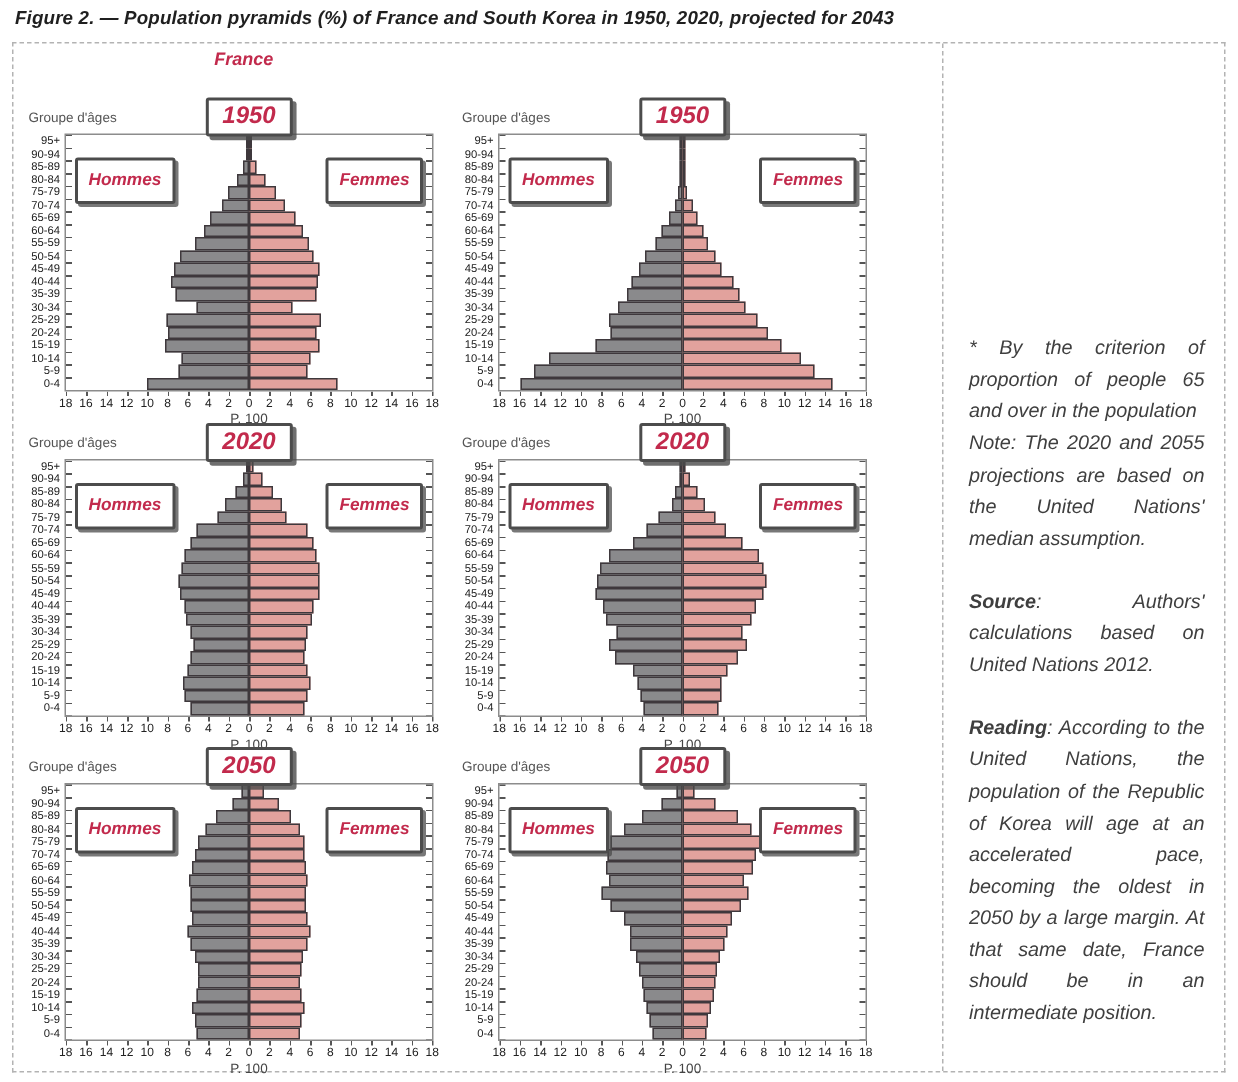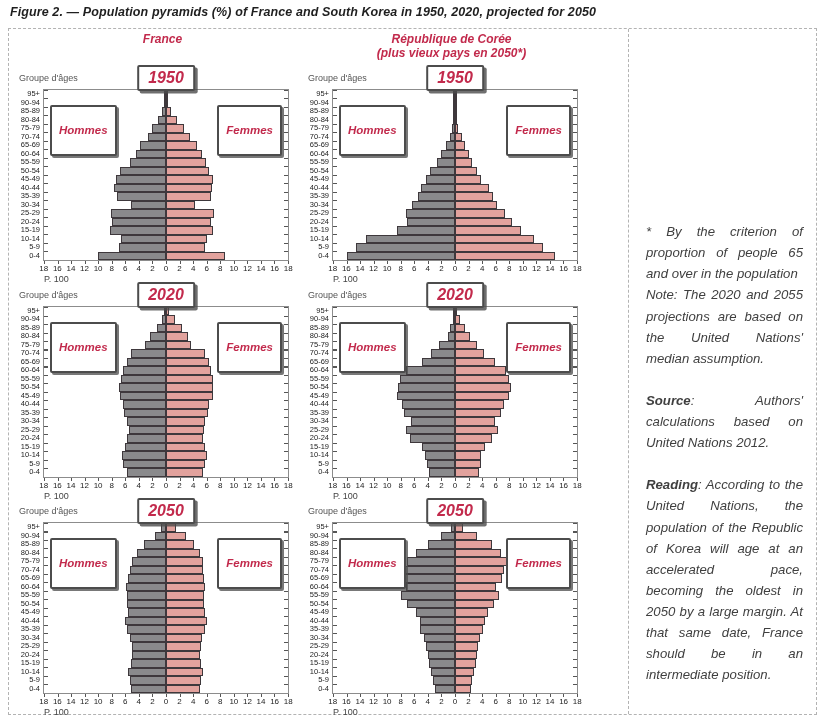--- a/index.html
+++ b/index.html
@@ -38,46 +38,42 @@
   .tickcol-left{left:0;}
   .tickcol-right{right:0;}
   .bars{position:absolute;top:0;left:0;right:0;display:flex;flex-direction:column;}
   .bar-row{display:flex;height:8.5px;}
   .half{width:50%;display:flex;}
   .half.left{justify-content:flex-end;}
   .bar{height:100%;box-sizing:border-box;border:1px solid var(--bar-border);}
   .bar.men{background:var(--men);}
   .bar.women{background:var(--women);}
   .sex-box{position:absolute;top:15px;z-index:5;background:#fff;border:2px solid #4c4c4c;border-radius:2px;
-    padding:16px 7px;font-size:11.5px;font-weight:bold;font-style:italic;color:var(--crimson);line-height:15px;
+    padding:6px 7px;font-size:11.5px;font-weight:bold;font-style:italic;color:var(--crimson);line-height:15px;
     box-shadow:2px 2px 0 rgba(75,75,75,0.75);}
   .box-left{left:6px;}
   .box-right{right:6px;}
   .x-ticks{margin-left:27px;width:245px;height:3px;
     background:repeating-linear-gradient(to right,#555 0 1px,transparent 1px 13.5556px);}
   .x-labels{margin-left:20px;width:258px;display:flex;}
   .x-labels span{flex:1;text-align:center;font-size:8px;color:#222;line-height:9px;}
-  .x-unit{margin-left:27px;width:244px;font-size:9px;color:#444;margin-top:1px;}
+  .x-unit{margin-left:27px;width:244px;text-align:center;font-size:9px;color:#444;margin-top:1px;}
 </style>
 </head>
 <body>
 
 <div class="canvas">
-  <div class="figure-title">Figure 2. — Population pyramids (%) of France and South Korea in 1950, 2020, projected for 2050</div>
+  <div class="figure-title">Figure 2. — Population pyramids (%) of France and South Korea in 1950, 2020, projected for 2043</div>
 
   <div class="outer-box">
     <div class="charts-col">
 
       <div class="col-headers">
         <div class="col-header">
           <div>France</div>
-        </div>
-        <div class="col-header">
-          <div>République de Corée</div>
-          <div>(plus vieux pays en 2050*)</div>
         </div>
       </div>
 
       <div class="charts-grid">
 
         <div class="chart">
           <span class="age-axis-title">Groupe d'âges</span>
           <div class="year-badge">1950</div>
           <div class="plot-wrap">
             <div class="age-labels">

